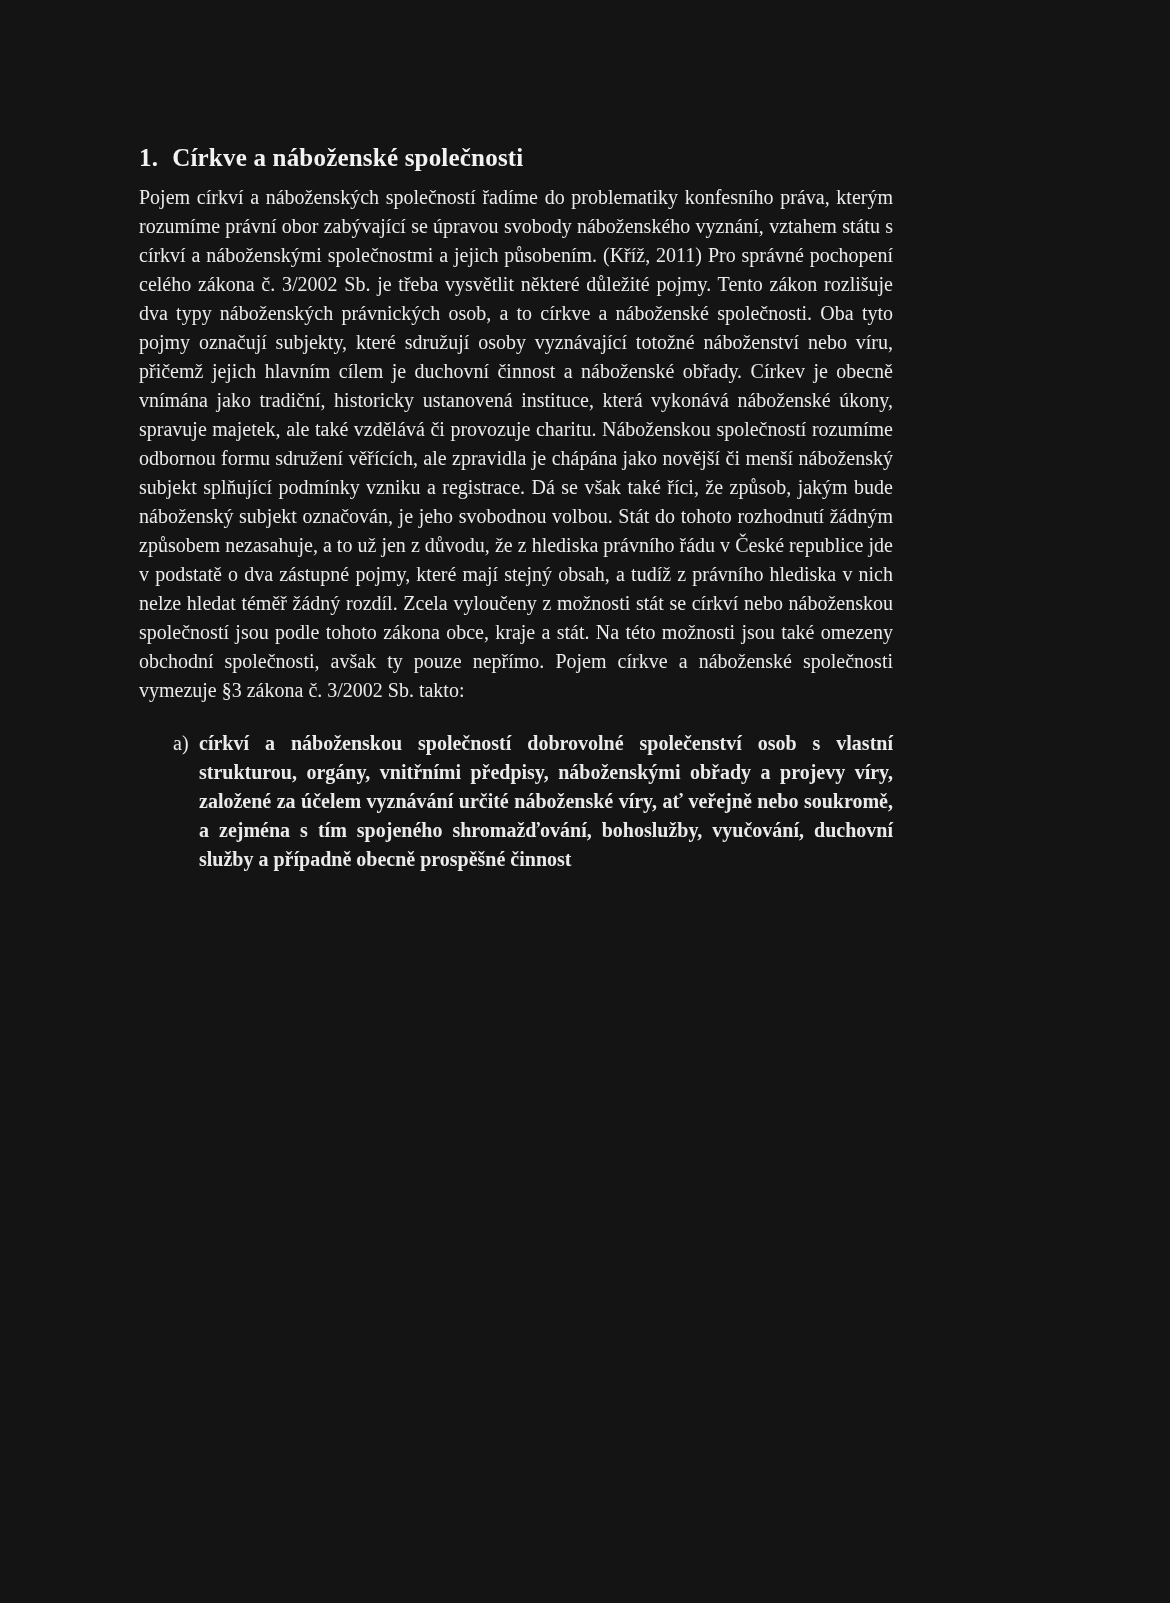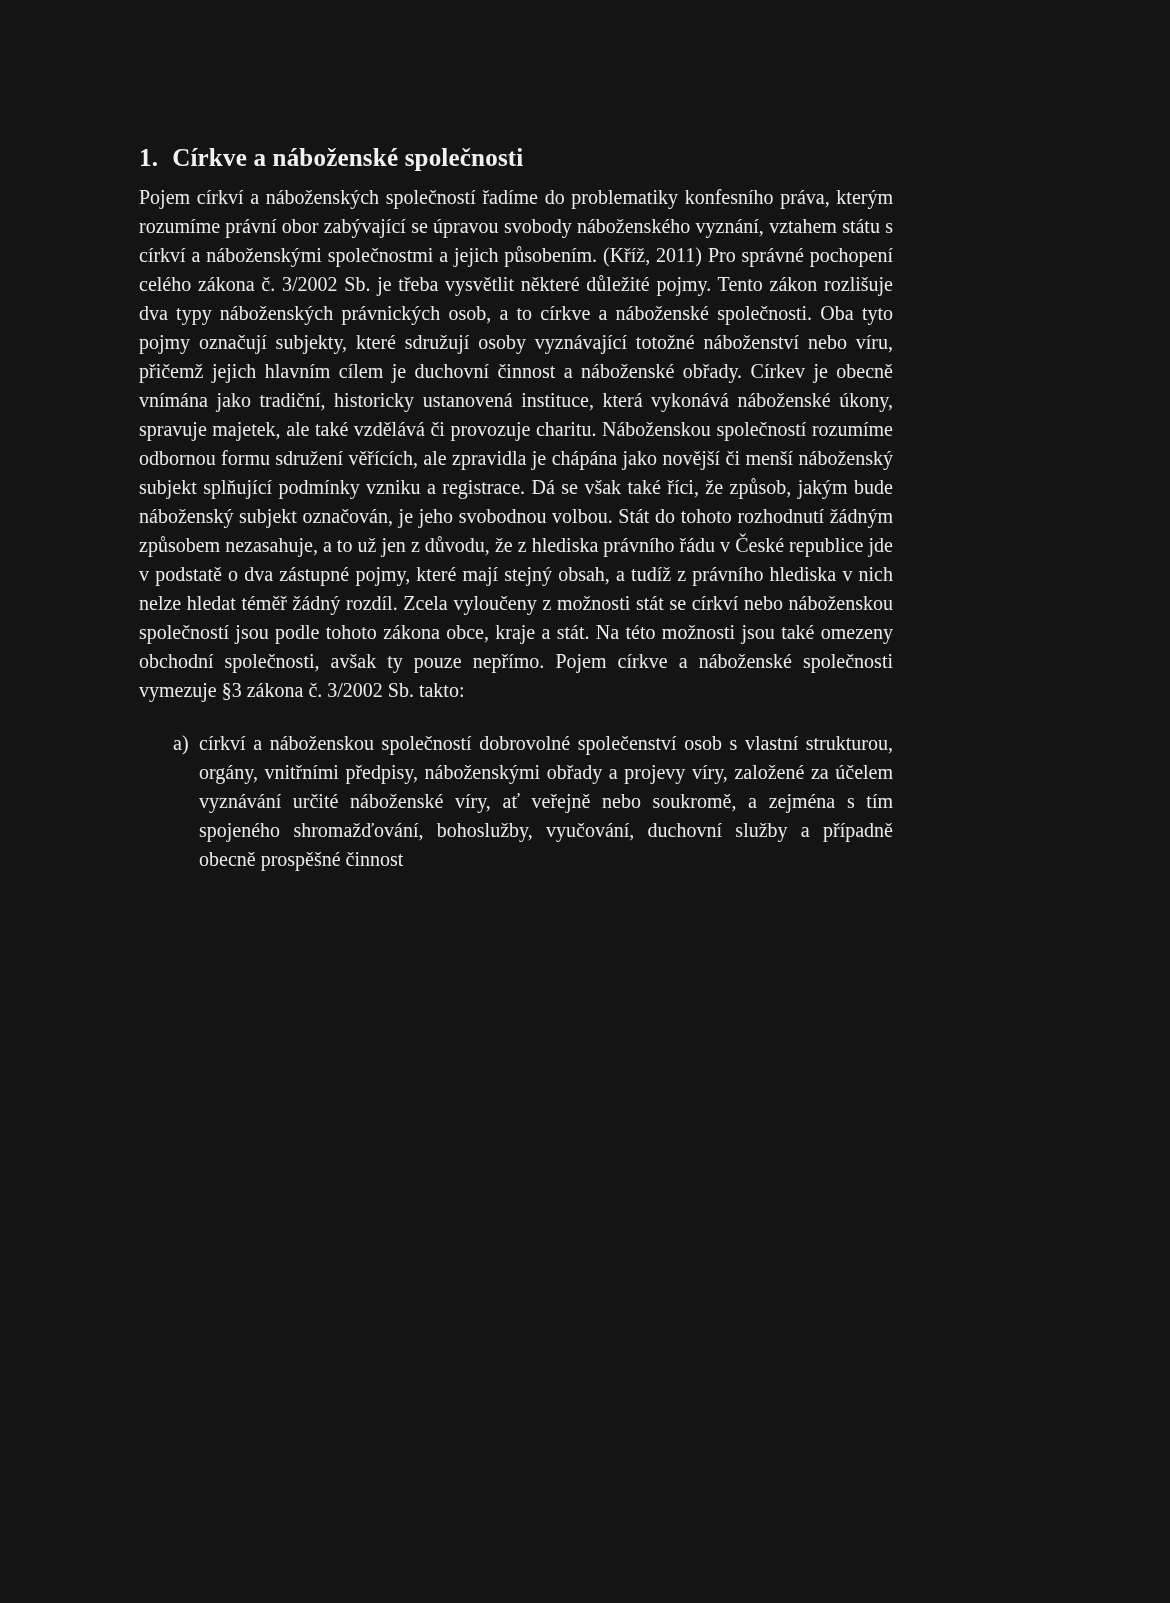--- a/index.html
+++ b/index.html
@@ -58,20 +58,21 @@
     font-size: 20px;
     line-height: 29px;
     color: #ebebeb;
   }
   .list-item .list-text {
     flex: 1;
     margin: 0;
     font-size: 20px;
     line-height: 29px;
     color: #ebebeb;
+    font-weight: bold;
   }
   p.par-final {
     margin-top: 62px;
   }
 </style>
 </head>
 <body>
 
 <div class="page">
 

